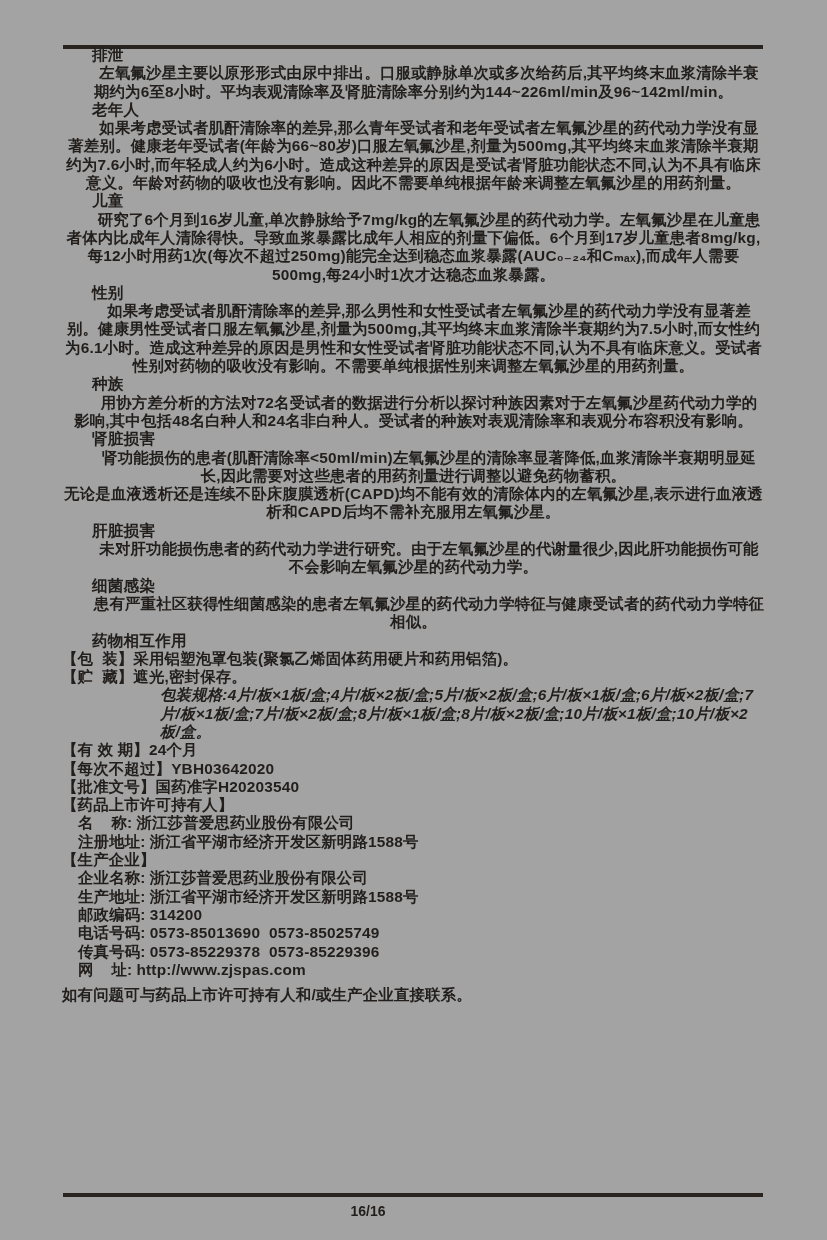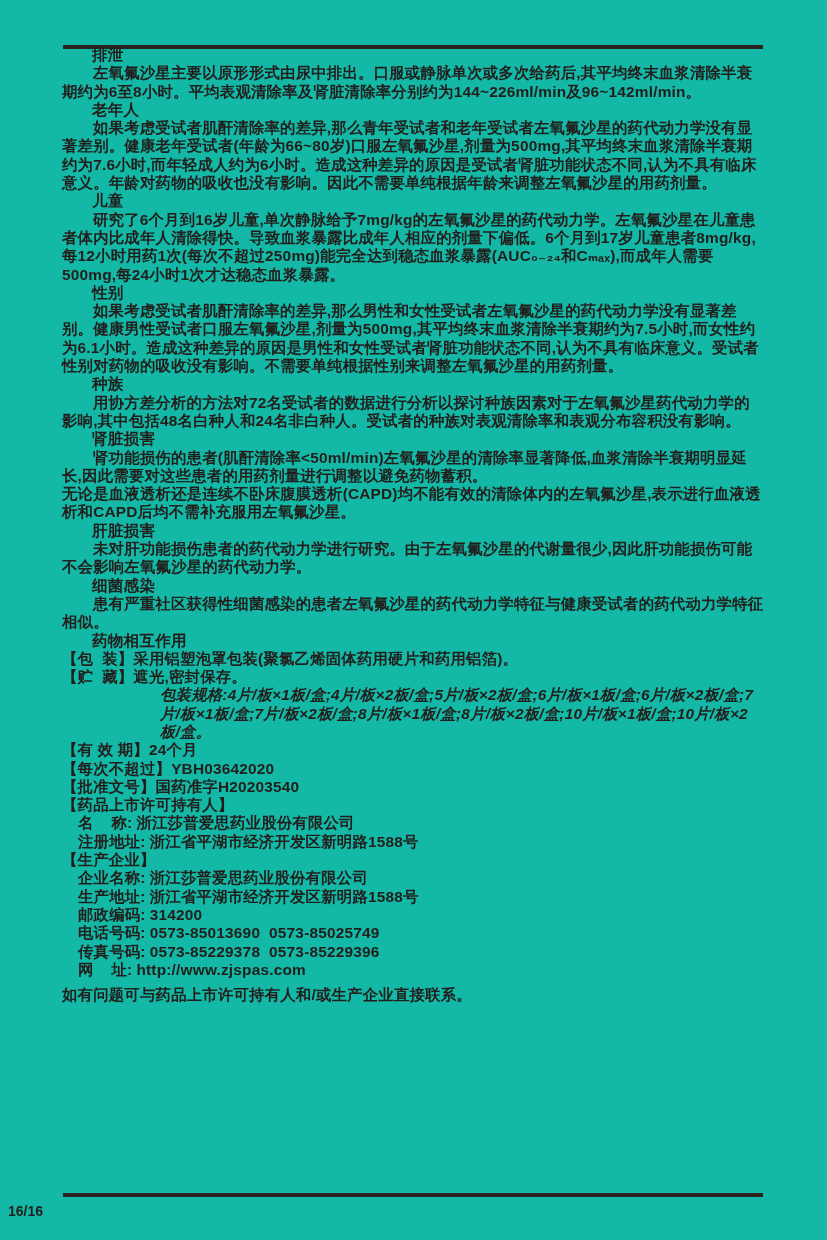--- a/index.html
+++ b/index.html
@@ -1,20 +1,20 @@
 <!DOCTYPE html>
 <html><head>
 <meta charset="utf-8">
 <style>
   html, body { margin: 0; padding: 0; background: #ffffff; }
   .page {
     position: relative;
     width: 827px;
     height: 1240px;
-    background: #14b8a6;
+    background: #a3a3a3;
     overflow: hidden;
     font-family: "Liberation Sans", "DejaVu Sans", sans-serif;
     color: #221e1c;
   }
   .rule {
     position: absolute;
     left: 63px;
     width: 700px;
     height: 4px;
     background: #2a2421;
@@ -32,20 +32,21 @@
     letter-spacing: 0.2px;
   }
   .sec-h {
     margin: 0 0 0 30px;
     font-size: 15.6px;
     font-weight: 800;
   }
   .para {
     margin: 0;
     text-indent: 31px;
+    text-align: center;
   }
   .para.noindent { text-indent: 0; }
   .kv { white-space: pre-wrap; }
   .kv-label { white-space: pre-wrap; }
   .kv-value { white-space: pre-wrap; }
   .specs {
     margin-left: 98px;
     white-space: pre-wrap;
     font-style: italic;
   }
@@ -54,23 +55,23 @@
     white-space: pre-wrap;
   }
   .sub-row .lbl { margin-right: 4px; }
   .footer-note {
     margin-top: 7px;
     white-space: pre-wrap;
   }
   .page-number {
     position: absolute;
     top: 1203px;
-    left: 8px;
+    left: 0;
     width: 736px;
-    text-align: left;
+    text-align: center;
     font-size: 14px;
     font-weight: 600;
     color: #221e1c;
   }
 </style>
 </head>
 <body>
 
 <div class="page">
   <div class="rule rule-top"></div>

